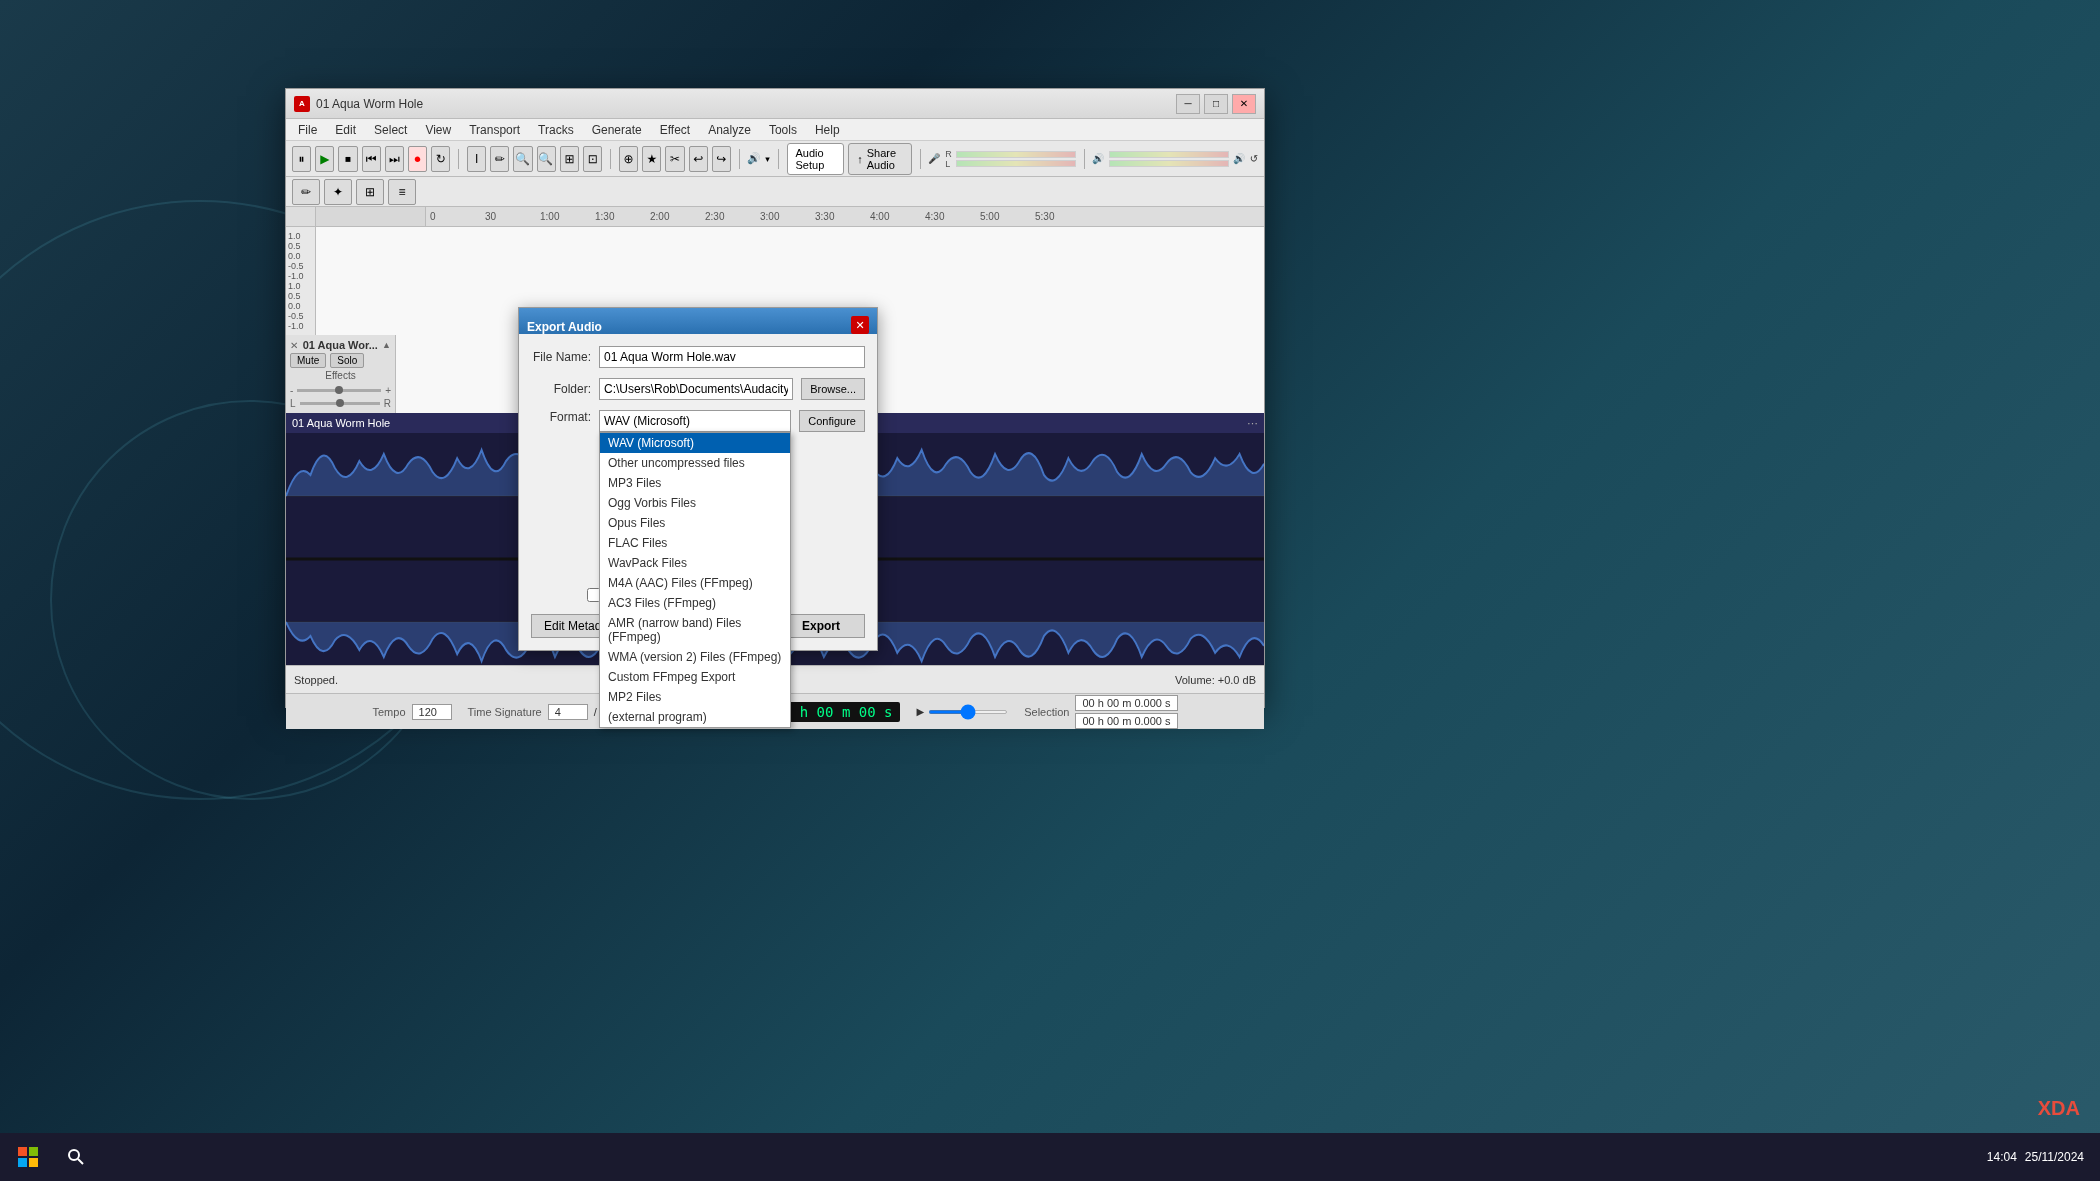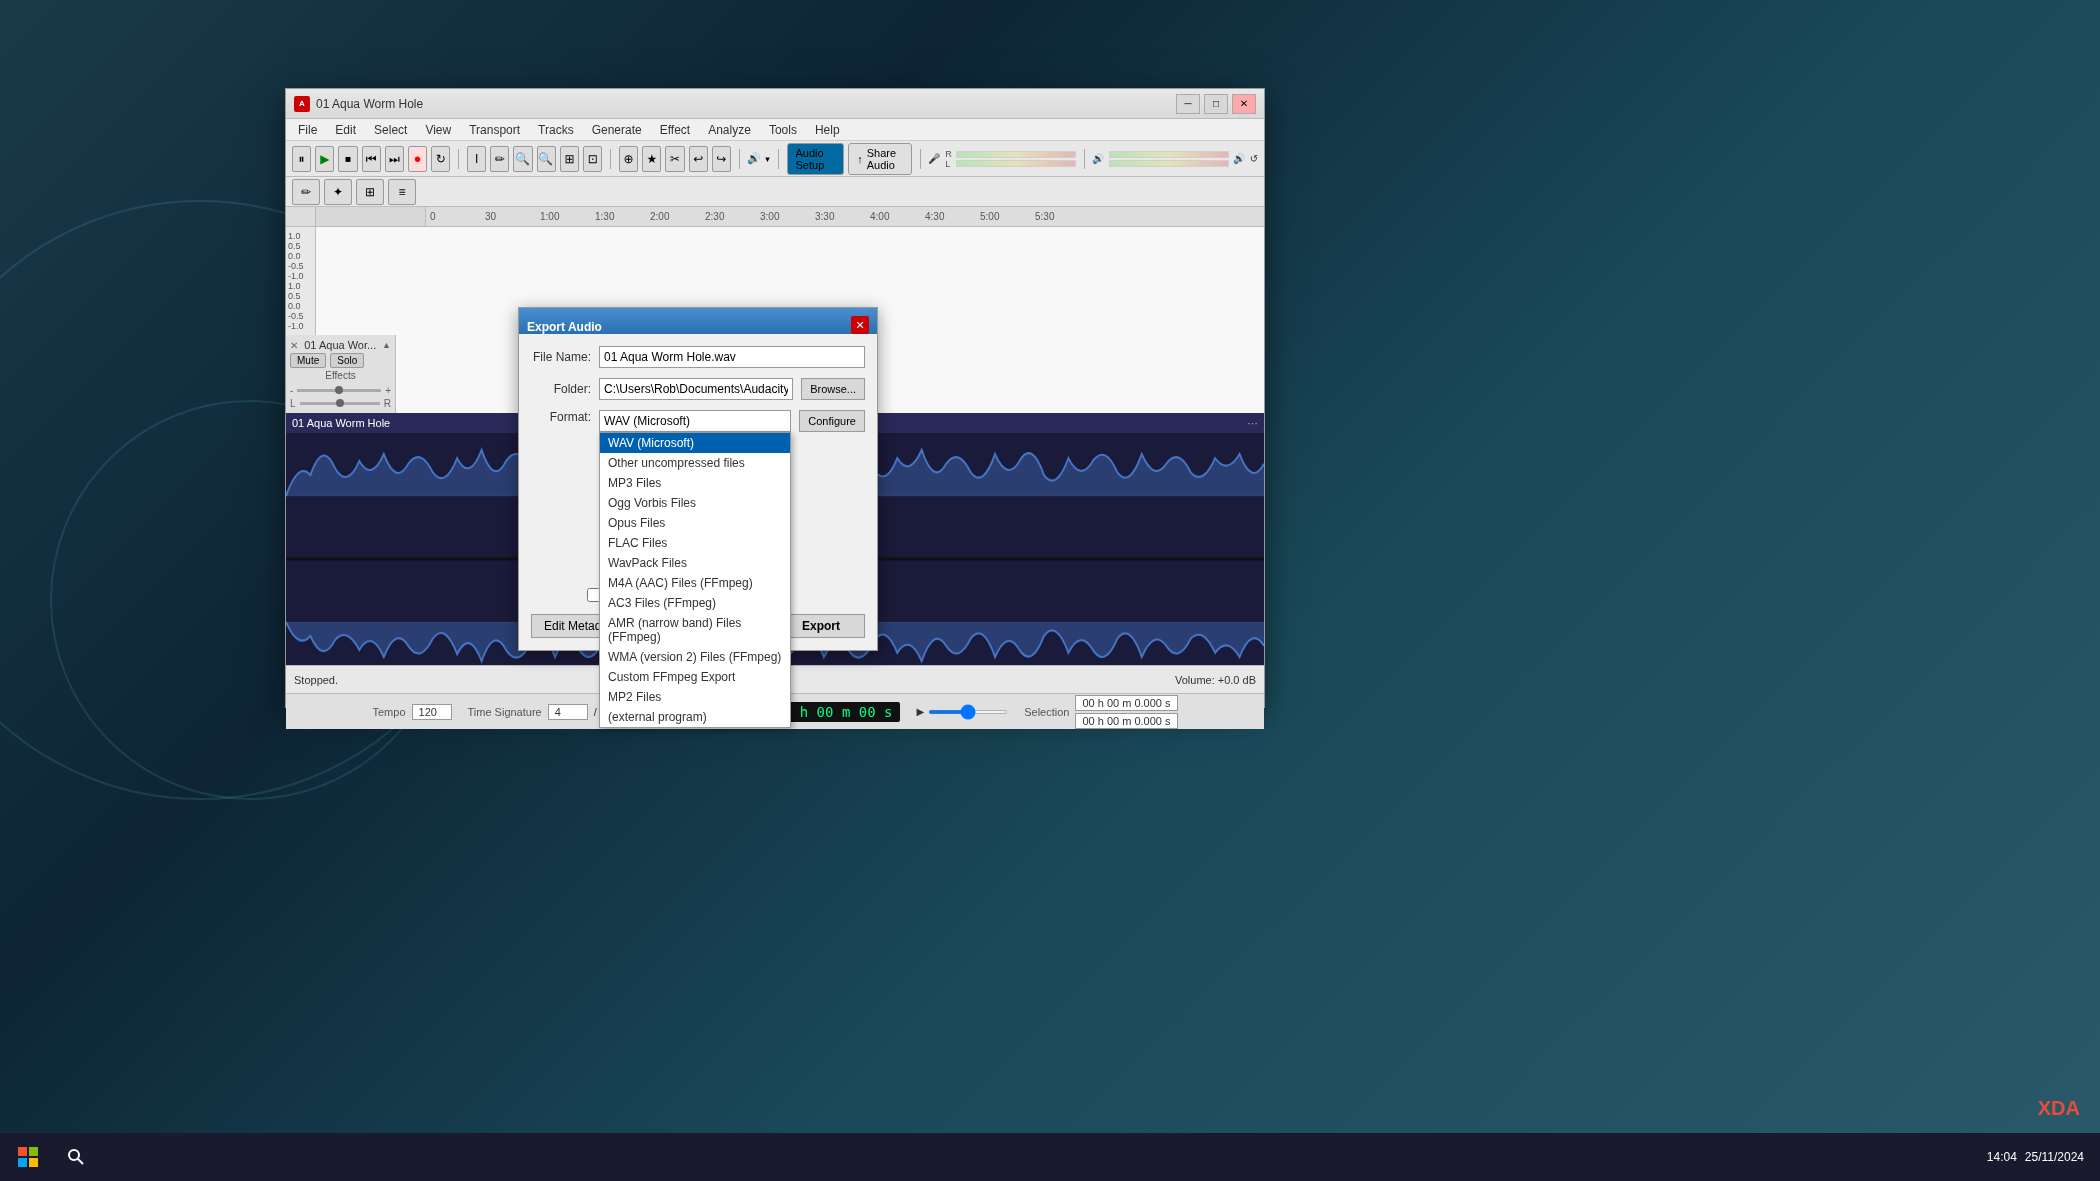--- a/index.html
+++ b/index.html
@@ -178,21 +178,21 @@
       border: 1px solid #999;
       border-radius: 3px;
       padding: 3px 8px;
       font-size: 11px;
       cursor: pointer;
       display: flex;
       align-items: center;
       gap: 4px;
     }
     .audio-setup-btn {
-      background: #0369a1;
+      background: #ffffff;
       border: 1px solid #999;
       border-radius: 3px;
       padding: 3px 8px;
       font-size: 11px;
       cursor: pointer;
     }
     .meter-area {
       display: flex;
       align-items: center;
       gap: 4px;
@@ -237,21 +237,21 @@
       gap: 2px;
     }
     .track-name-row {
       display: flex;
       align-items: center;
       justify-content: space-between;
     }
     .track-name {
       font-size: 11px;
       color: #333;
-      font-weight: normal;
+      font-weight: bold;
     }
     .track-close {
       font-size: 10px;
       cursor: pointer;
       color: #666;
     }
     .track-buttons {
       display: flex;
       gap: 4px;
     }

